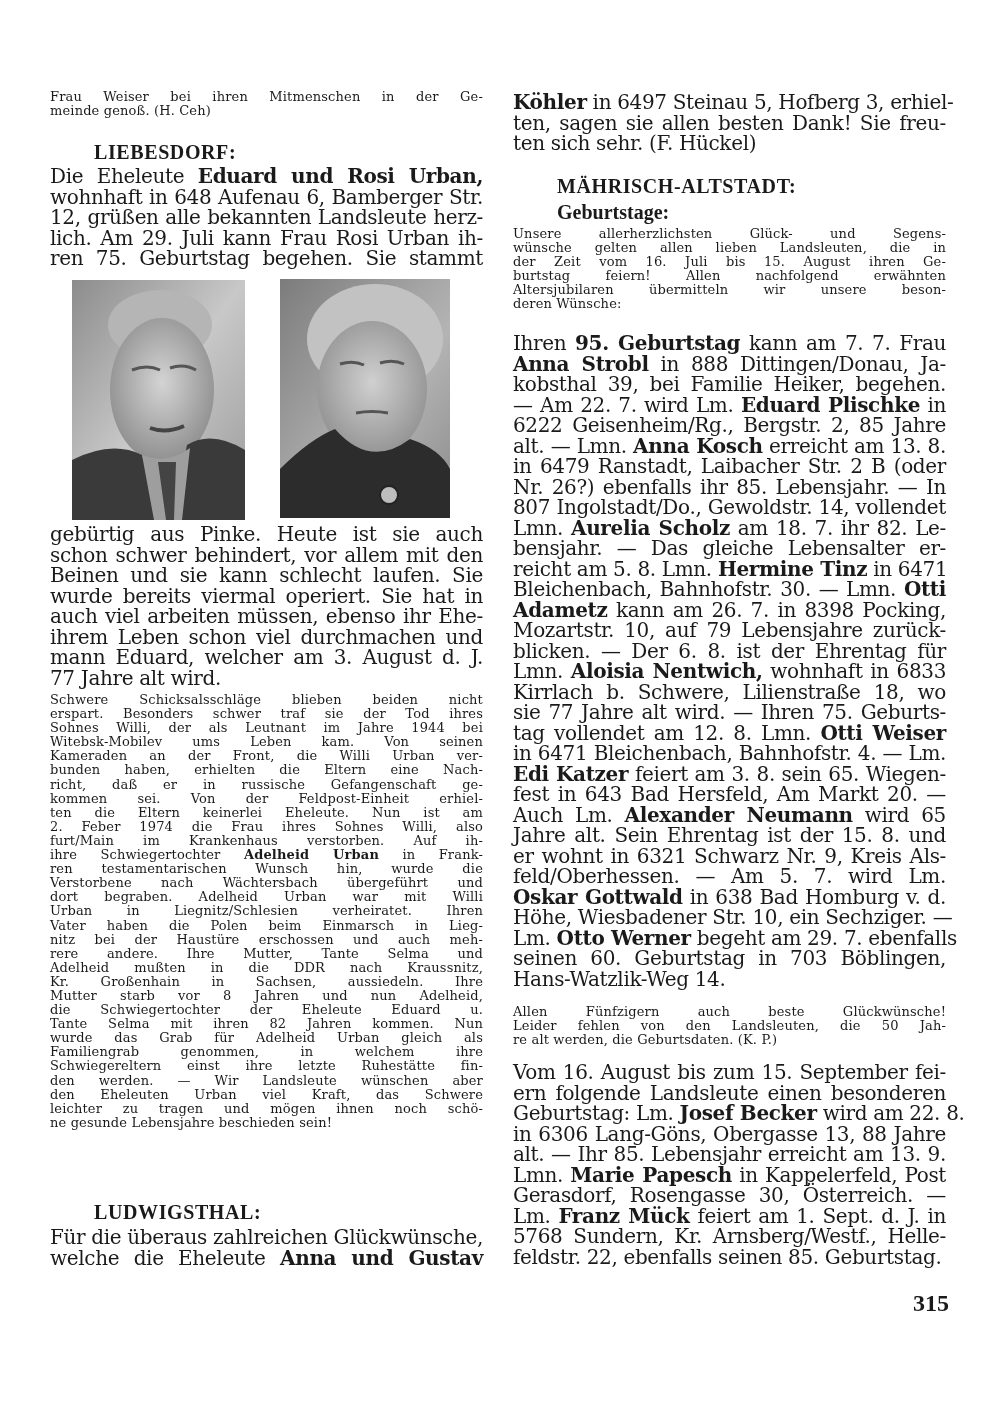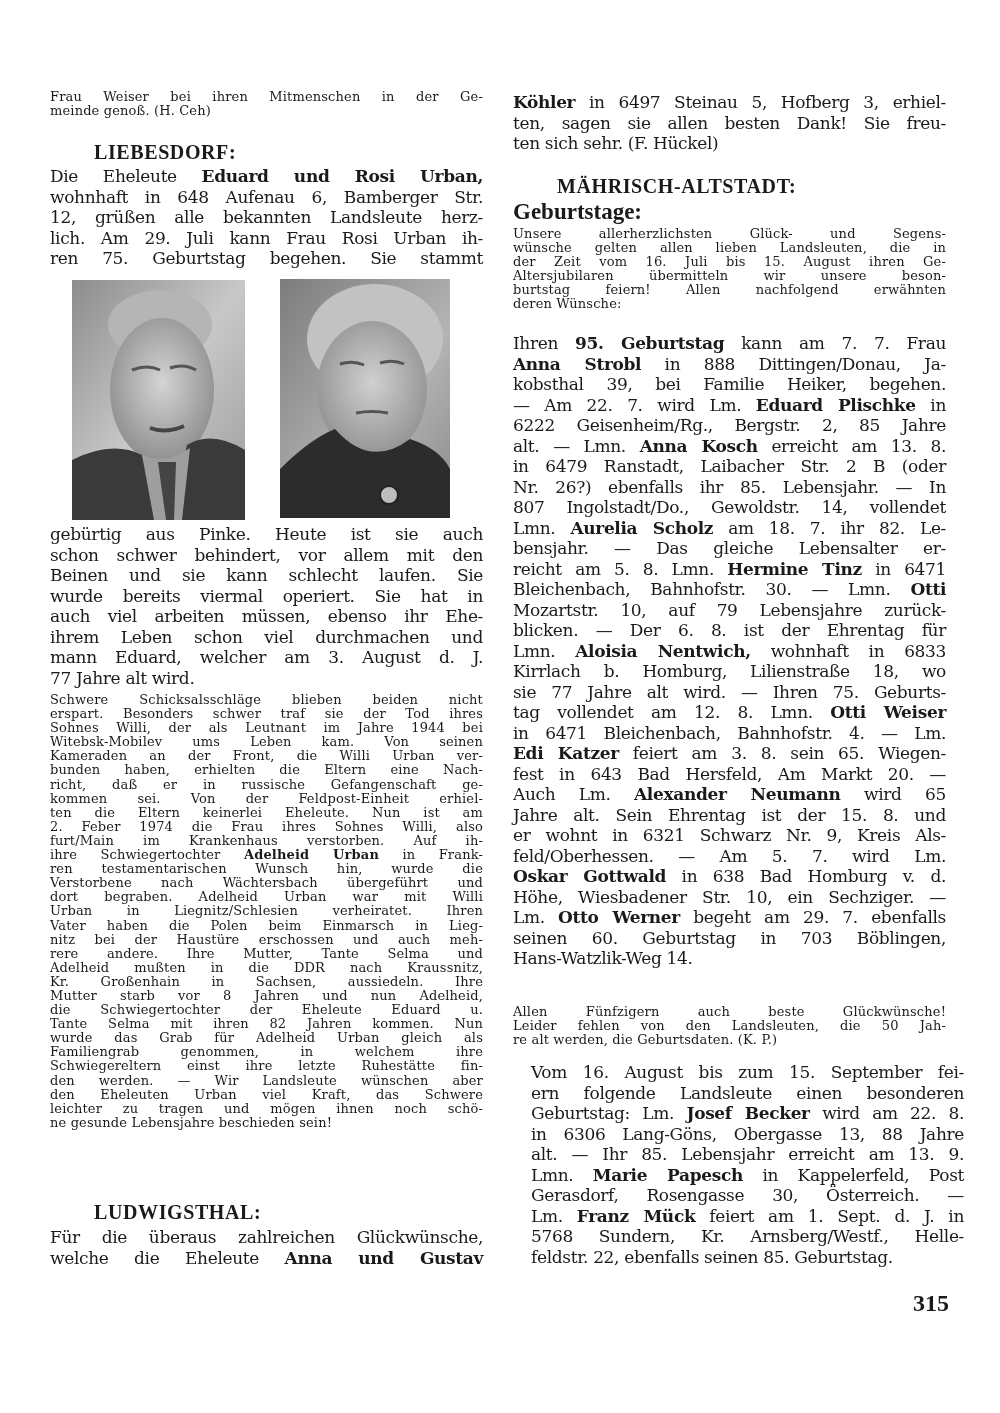--- a/index.html
+++ b/index.html
@@ -4,24 +4,24 @@
 <style>
   html, body { margin: 0; padding: 0; background: #ffffff; }
   body { width: 1000px; height: 1413px; position: relative; overflow: hidden; color: #1a1a1a; }
   .page { position: absolute; left: 0; top: 0; width: 1000px; height: 1207px; }
   .col { position: absolute; top: 0; }
   .col-left { left: 50px; width: 433px; }
   .col-right { left: 513px; width: 433px; }
   .blk { position: absolute; left: 0; width: 100%; }
   .ln { display: block; white-space: nowrap; text-align: justify; text-align-last: justify; overflow: visible; }
   .ln.last { text-align-last: left; }
-  .big { font-family: "DejaVu Serif", serif; font-size: 17px; line-height: 20.5px; letter-spacing: -0.35px; }
+  .big { font-family: "DejaVu Serif", serif; font-size: 20px; line-height: 20.5px; letter-spacing: -0.35px; }
   .small { font-family: "DejaVu Serif", serif; font-size: 13px; line-height: 14.1px; letter-spacing: 0.15px; }
   .head { font-family: "Liberation Serif", serif; font-weight: bold; font-size: 20px; letter-spacing: 0.6px; line-height: 24px; margin-left: 44px; }
-  .subhead { font-family: "Liberation Serif", serif; font-weight: bold; font-size: 23px; line-height: 22px; }
+  .subhead { font-family: "Liberation Serif", serif; font-weight: bold; font-size: 20px; line-height: 22px; margin-left: 44px; }
   b { font-weight: bold; }
   .photo { position: absolute; overflow: hidden; }
   .photo svg { display: block; width: 100%; height: 100%; }
   .pagenum { position: absolute; left: 913px; top: 1290px; font-family: "Liberation Serif", serif; font-weight: bold; font-size: 24px; }
 </style>
 </head>
 <body>
 
 <div class="page">
 
@@ -150,43 +150,44 @@
       <span class="ln last">ten sich sehr. (F. Hückel)</span>
     </div>
 
     <div class="blk head" style="top:174px;">MÄHRISCH-ALTSTADT:</div>
     <div class="blk subhead" style="top:201px;">Geburtstage:</div>
 
     <div class="blk small" style="top:227px;">
       <span class="ln">Unsere allerherzlichsten Glück- und Segens-</span>
       <span class="ln">wünsche gelten allen lieben Landsleuten, die in</span>
       <span class="ln">der Zeit vom 16. Juli bis 15. August ihren Ge-</span>
+      <span class="ln">burtstag feiern! Allen nachfolgend erwähnten</span>
       <span class="ln">Altersjubilaren übermitteln wir unsere beson-</span>
-      <span class="ln">burtstag feiern! Allen nachfolgend erwähnten</span>
       <span class="ln last">deren Wünsche:</span>
     </div>
 
     <div class="blk big" id="p1" style="top:333px;">
         <span class="ln"><span>Ihren </span><b>95. Geburtstag</b><span> kann am 7. 7. Frau</span></span>
         <span class="ln"><b>Anna Strobl</b><span> in 888 Dittingen/Donau, Ja-</span></span>
         <span class="ln"><span>kobsthal 39, bei Familie Heiker, begehen.</span></span>
         <span class="ln"><span>— Am 22. 7. wird Lm. </span><b>Eduard Plischke</b><span> in</span></span>
         <span class="ln"><span>6222 Geisenheim/Rg., Bergstr. 2, 85 Jahre</span></span>
         <span class="ln"><span>alt. — Lmn. </span><b>Anna Kosch</b><span> erreicht am 13. 8.</span></span>
         <span class="ln"><span>in 6479 Ranstadt, Laibacher Str. 2 B (oder</span></span>
         <span class="ln"><span>Nr. 26?) ebenfalls ihr 85. Lebensjahr. — In</span></span>
         <span class="ln"><span>807 Ingolstadt/Do., Gewoldstr. 14, vollendet</span></span>
         <span class="ln"><span>Lmn. </span><b>Aurelia Scholz</b><span> am 18. 7. ihr 82. Le-</span></span>
         <span class="ln"><span>bensjahr. — Das gleiche Lebensalter er-</span></span>
         <span class="ln"><span>reicht am 5. 8. Lmn. </span><b>Hermine Tinz</b><span> in 6471</span></span>
         <span class="ln"><span>Bleichenbach, Bahnhofstr. 30. — Lmn. </span><b>Otti</b></span>
+        <span class="ln"><b>Adametz</b><span> kann am 26. 7. in 8398 Pocking,</span></span>
         <span class="ln"><span>Mozartstr. 10, auf 79 Lebensjahre zurück-</span></span>
         <span class="ln"><span>blicken. — Der 6. 8. ist der Ehrentag für</span></span>
         <span class="ln"><span>Lmn. </span><b>Aloisia Nentwich,</b><span> wohnhaft in 6833</span></span>
-        <span class="ln"><span>Kirrlach b. Homburg, Lilienstraße 18, wo</span></span>
+        <span class="ln"><span>Kirrlach b. Schwere, Lilienstraße 18, wo</span></span>
         <span class="ln"><span>sie 77 Jahre alt wird. — Ihren 75. Geburts-</span></span>
         <span class="ln"><span>tag vollendet am 12. 8. Lmn. </span><b>Otti Weiser</b></span>
         <span class="ln"><span>in 6471 Bleichenbach, Bahnhofstr. 4. — Lm.</span></span>
         <span class="ln"><b>Edi Katzer</b><span> feiert am 3. 8. sein 65. Wiegen-</span></span>
         <span class="ln"><span>fest in 643 Bad Hersfeld, Am Markt 20. —</span></span>
         <span class="ln"><span>Auch Lm. </span><b>Alexander Neumann</b><span> wird 65</span></span>
         <span class="ln"><span>Jahre alt. Sein Ehrentag ist der 15. 8. und</span></span>
         <span class="ln"><span>er wohnt in 6321 Schwarz Nr. 9, Kreis Als-</span></span>
         <span class="ln"><span>feld/Oberhessen. — Am 5. 7. wird Lm.</span></span>
         <span class="ln"><b>Oskar Gottwald</b><span> in 638 Bad Homburg v. d.</span></span>
@@ -195,21 +196,21 @@
         <span class="ln"><span>seinen 60. Geburtstag in 703 Böblingen,</span></span>
         <span class="ln last"><span>Hans-Watzlik-Weg 14.</span></span>
       </div>
 
     <div class="blk small" style="top:1005px;">
       <span class="ln">Allen Fünfzigern auch beste Glückwünsche!</span>
       <span class="ln">Leider fehlen von den Landsleuten, die 50 Jah-</span>
       <span class="ln last">re alt werden, die Geburtsdaten. (K. P.)</span>
     </div>
 
-    <div class="blk big" id="p3" style="top:1062px;margin-left:18px;">
+    <div class="blk big" id="p3" style="top:1062px;">
         <span class="ln"><span>Vom 16. August bis zum 15. September fei-</span></span>
         <span class="ln"><span>ern folgende Landsleute einen besonderen</span></span>
         <span class="ln"><span>Geburtstag: Lm. </span><b>Josef Becker</b><span> wird am 22. 8.</span></span>
         <span class="ln"><span>in 6306 Lang-Göns, Obergasse 13, 88 Jahre</span></span>
         <span class="ln"><span>alt. — Ihr 85. Lebensjahr erreicht am 13. 9.</span></span>
         <span class="ln"><span>Lmn. </span><b>Marie Papesch</b><span> in Kappelerfeld, Post</span></span>
         <span class="ln"><span>Gerasdorf, Rosengasse 30, Österreich. —</span></span>
         <span class="ln"><span>Lm. </span><b>Franz Mück</b><span> feiert am 1. Sept. d. J. in</span></span>
         <span class="ln"><span>5768 Sundern, Kr. Arnsberg/Westf., Helle-</span></span>
         <span class="ln last"><span>feldstr. 22, ebenfalls seinen 85. Geburtstag.</span></span>

